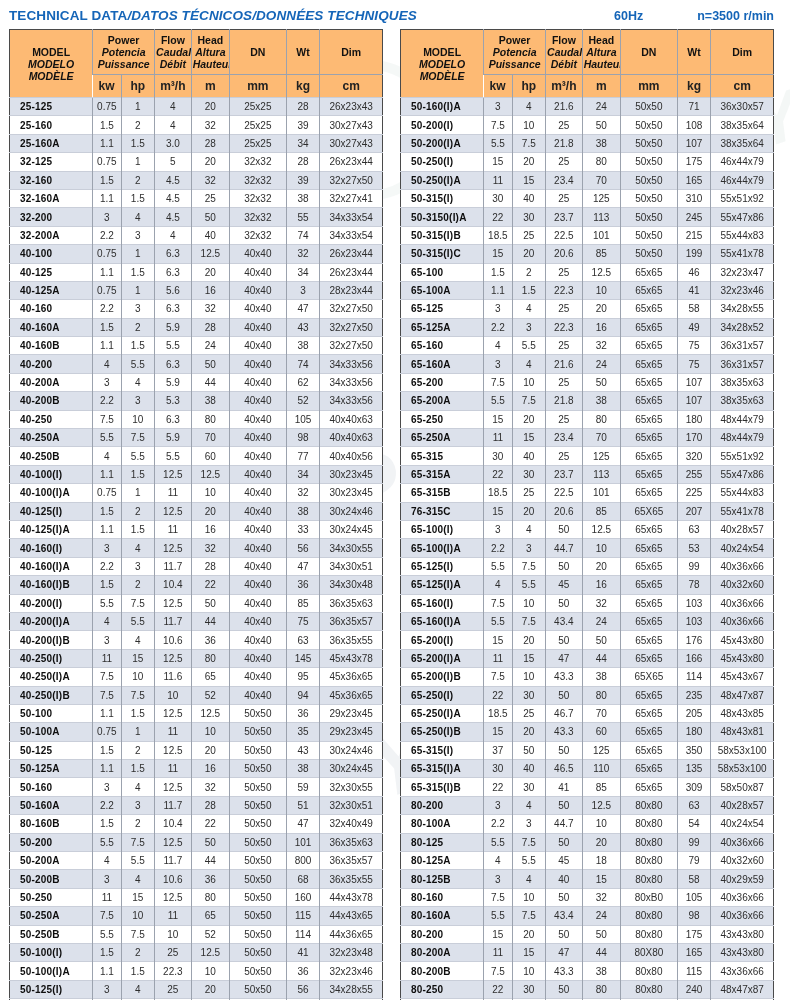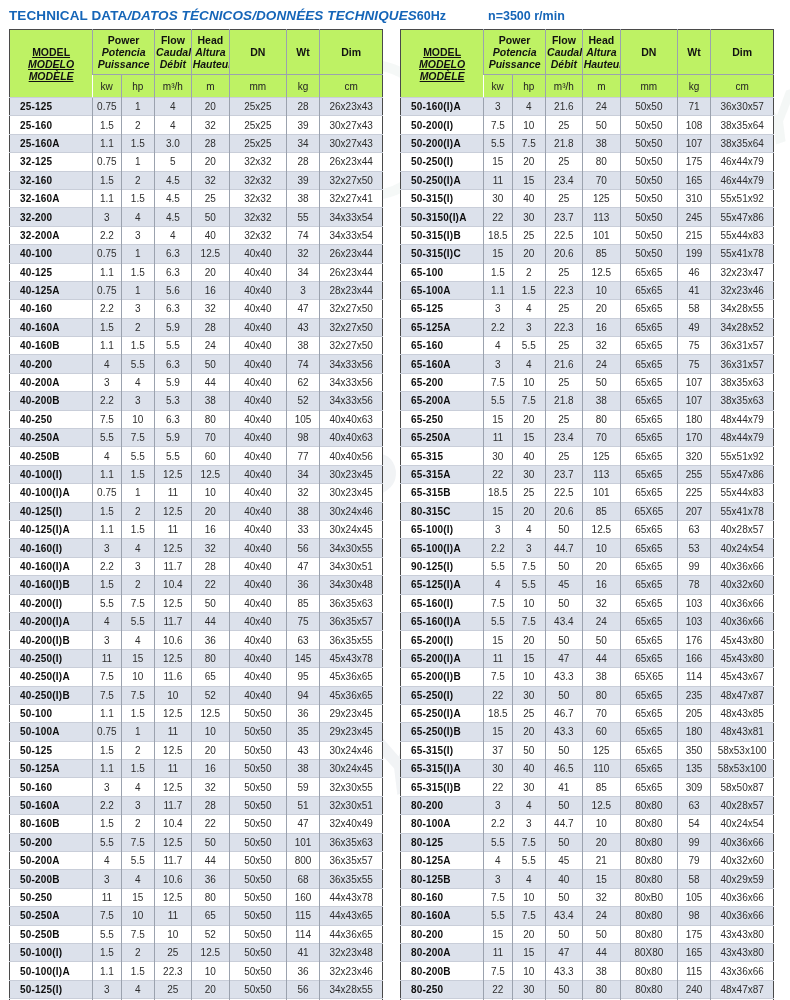--- a/index.html
+++ b/index.html
@@ -2,49 +2,49 @@
 <html><head>
 <meta charset="utf-8">
 <style>
   html,body{margin:0;padding:0;}
   body{
     width:790px;height:1000px;position:relative;overflow:hidden;
     background:#ffffff;font-family:"Liberation Sans",sans-serif;
     -webkit-font-smoothing:antialiased;
   }
   .page-header{
-    display:flex;align-items:baseline;
+    display:flex;justify-content:space-between;align-items:baseline;
     padding:8px 16px 6px 9px;
   }
   .title{
     font-size:13.5px;font-weight:bold;color:#1565b8;letter-spacing:.1px;
     white-space:nowrap;
   }
   .title .it{font-style:italic;}
-  .specs{display:flex;gap:42px;font-size:12.5px;font-weight:bold;color:#1565b8;white-space:nowrap;}
+  .specs{display:flex;gap:54px;font-size:12.5px;font-weight:bold;color:#1565b8;white-space:nowrap;}
   .tables{display:flex;gap:17px;padding-left:9px;position:relative;z-index:2;}
   table{
     border-collapse:collapse;table-layout:fixed;width:374px;
     font-size:10px;color:#2e2e2e;background:#fff;
     border:1.5px solid #4a4a4a;
   }
   col.c-model{width:22.3%}
   col.c-kw{width:7.6%}
   col.c-hp{width:9.0%}
   col.c-flow{width:9.8%}
   col.c-head{width:10.3%}
   col.c-dn{width:15.2%}
   col.c-wt{width:9.0%}
   col.c-dim{width:16.8%}
   th,td{border-left:1px solid #9ba2ae;text-align:center;overflow:hidden;white-space:nowrap;}
   th:first-child,td:first-child{border-left:none;}
-  thead th{background:#bef264;color:#111;font-weight:bold;vertical-align:middle;}
+  thead th{background:#fdba74;color:#111;font-weight:bold;vertical-align:middle;}
   .main-hdr th{height:42px;font-size:10.5px;line-height:12px;border-bottom:1px solid #9ba2ae;}
-  .main-hdr th.model-th{border-bottom:none;text-decoration:underline;}
-  .units-hdr th{height:20px;font-size:10px;font-weight:normal;color:#222;}
+  .main-hdr th.model-th{border-bottom:none;}
+  .units-hdr th{height:20px;font-size:12px;font-weight:bold;color:#222;}
   thead{border-bottom:1.6px solid #4a4a4a;}
   .hdr-line{display:block;}
   .hdr-it{display:block;font-style:italic;}
   tbody td{height:17.4px;border-top:1px solid #c9ced9;padding:0 2px;line-height:11px;}
   tbody tr:nth-child(odd) td{background:#dce1eb;}
   tbody td.model{text-align:left;padding-left:10px;font-weight:bold;color:#0d0d0d;letter-spacing:.2px;}
   
   .wm{position:absolute;z-index:1;color:rgba(120,135,160,.10);font-weight:bold;
       font-size:92px;letter-spacing:14px;transform:rotate(-18deg);pointer-events:none;
       font-style:italic;white-space:nowrap;}
@@ -888,21 +888,21 @@
           <td class="model">65-315B</td>
           <td>18.5</td>
           <td>25</td>
           <td>22.5</td>
           <td>101</td>
           <td>65x65</td>
           <td>225</td>
           <td>55x44x83</td>
         </tr>
         <tr>
-          <td class="model">80-315C</td>
+          <td class="model">76-315C</td>
           <td>15</td>
           <td>20</td>
           <td>20.6</td>
           <td>85</td>
           <td>65X65</td>
           <td>207</td>
           <td>55x41x78</td>
         </tr>
         <tr>
           <td class="model">65-100(I)</td>
@@ -918,21 +918,21 @@
           <td class="model">65-100(I)A</td>
           <td>2.2</td>
           <td>3</td>
           <td>44.7</td>
           <td>10</td>
           <td>65x65</td>
           <td>53</td>
           <td>40x24x54</td>
         </tr>
         <tr>
-          <td class="model">90-125(I)</td>
+          <td class="model">65-125(I)</td>
           <td>5.5</td>
           <td>7.5</td>
           <td>50</td>
           <td>20</td>
           <td>65x65</td>
           <td>99</td>
           <td>40x36x66</td>
         </tr>
         <tr>
           <td class="model">65-125(I)A</td>
@@ -1082,21 +1082,21 @@
           <td>20</td>
           <td>80x80</td>
           <td>99</td>
           <td>40x36x66</td>
         </tr>
         <tr>
           <td class="model">80-125A</td>
           <td>4</td>
           <td>5.5</td>
           <td>45</td>
-          <td>21</td>
+          <td>18</td>
           <td>80x80</td>
           <td>79</td>
           <td>40x32x60</td>
         </tr>
         <tr>
           <td class="model">80-125B</td>
           <td>3</td>
           <td>4</td>
           <td>40</td>
           <td>15</td>

